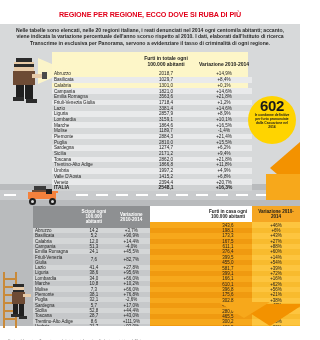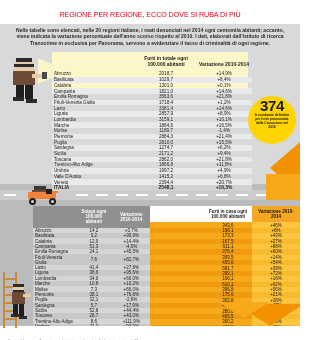--- a/index.html
+++ b/index.html
@@ -11,21 +11,21 @@
     overflow:hidden;
   }
   #page { position:relative; width:300px; height:340px; overflow:hidden; background:#fff; }
 
   
   .title-bar {
     width:100%; text-align:center; padding-top:3px;
     background:#ffffff;
   }
   .title-bar .title {
-    color:#e2001a; font-weight:normal; font-size:7.2px;
+    color:#e2001a; font-weight:bold; font-size:7.2px;
     letter-spacing:-0.1px;
   }
 
   .intro-band {
     margin-top:3px;
     background:#d7d9da;
     padding:3px 14px 4px 14px;
     height:30px;
   }
   .intro-band p {
@@ -296,21 +296,21 @@
           </tr>
           <tr class="tot">
             <td class="reg">ITALIA</td>
             <td class="val">2548,1</td>
             <td class="var">+16,3%</td>
           </tr>
         </tbody>
     </table>
 
     <div class="badge818">
-      <span class="num">374</span>
+      <span class="num">602</span>
       <span class="cap">le condanne definitive per furto pronunciate dalla Cassazione nel 2014</span>
     </div>
   </div>
 
   <div class="road">
     <div class="asphalt"></div>
     <div class="dash" style="left:4px;width:12px;"></div>
     <div class="dash" style="left:76px;width:12px;"></div>
     <div class="dash" style="left:96px;width:12px;"></div>
     <div class="dash" style="left:116px;width:12px;"></div>

